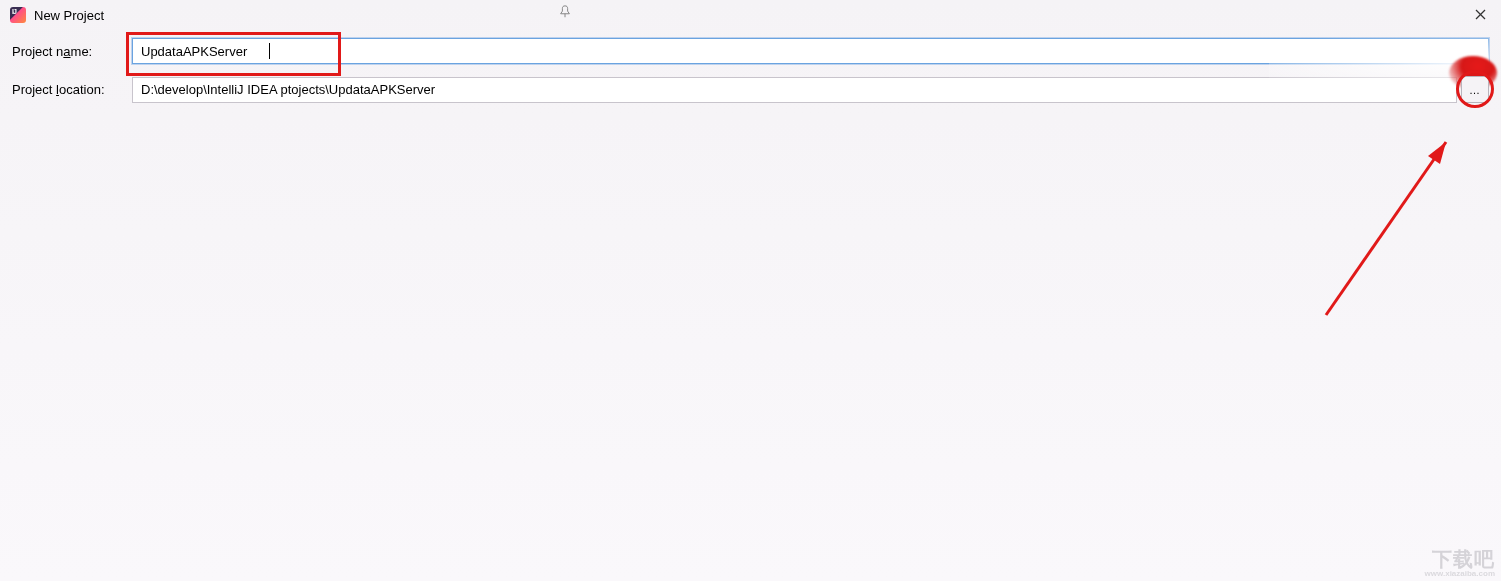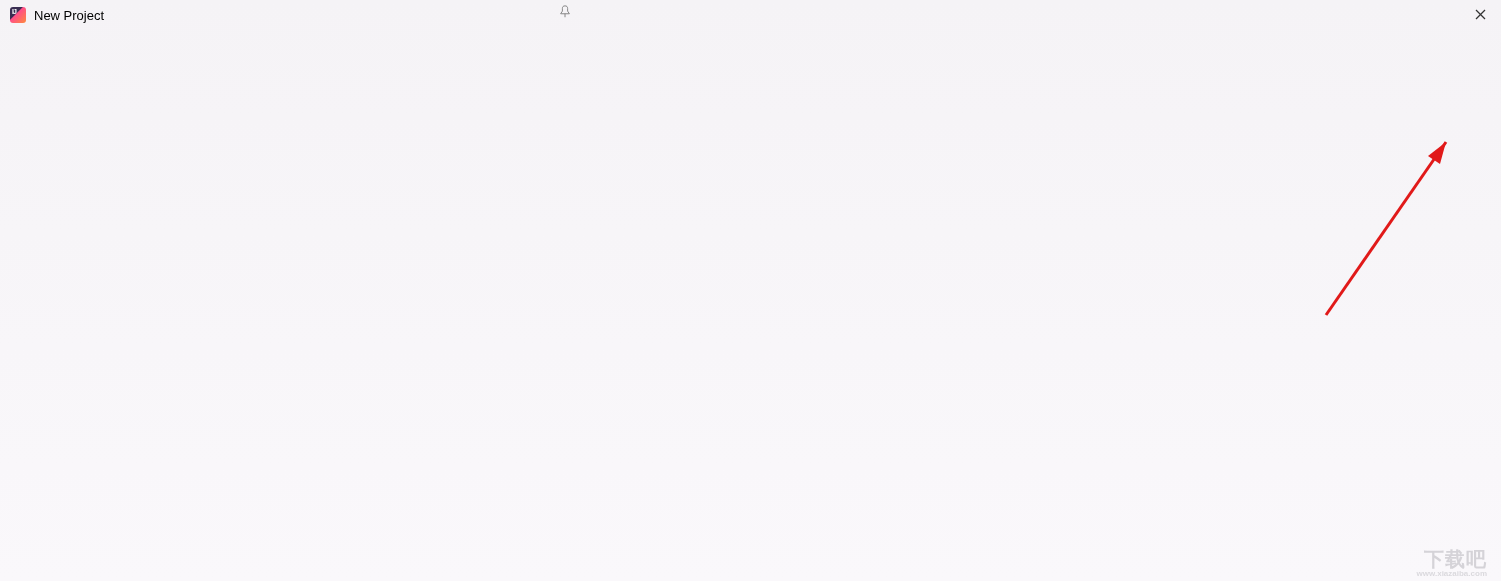--- a/index.html
+++ b/index.html
@@ -162,21 +162,21 @@
       top: 120px;
       width: 160px;
       height: 200px;
       pointer-events: none;
       z-index: 4;
     }
     .red-arrow line { stroke: #e11919; stroke-width: 3; }
     .red-arrow polygon { fill: #e11919; }
     .watermark {
       position: absolute;
-      right: 14px;
+      right: 6px;
       bottom: 2px;
       font-size: 20px;
       font-weight: 700;
       color: rgba(80, 80, 90, 0.22);
       font-family: "Microsoft YaHei", sans-serif;
       letter-spacing: 1px;
       text-align: right;
       line-height: 1.1;
     }
     .watermark .sub {
@@ -207,21 +207,43 @@
       <line x1="10" y1="1" x2="1" y2="10"></line>
     </svg>
   </div>
   <svg class="pin-icon" viewBox="0 0 16 16">
     <path d="M8 1 C6 1 5 2 5 4 L5 7 L3 10 L13 10 L11 7 L11 4 C11 2 10 1 8 1 Z M8 10 L8 14" fill="none" stroke="#777" stroke-width="1"></path>
   </svg>
 </div>
 
 <div class="form-area">
 
-
+  <div class="row">
+    <div class="label">
+      <span>Project n</span><u>a</u><span>me:</span>
+    </div>
+    <div class="input-wrap">
+      <div class="red-box"></div>
+      <input type="text" class="textfield focused" value="UpdataAPKServer" style="">
+      <div class="caret"></div>
+    </div>
+  </div>
+
+  <div class="row location-row">
+    <div class="label">
+      <span>Project </span><u>l</u><span>ocation:</span>
+    </div>
+    <div class="input-wrap">
+      <div class="fade-box"></div>
+      <div class="red-smudge"></div>
+      <input type="text" class="textfield" value="D:\develop\IntelliJ IDEA ptojects\UpdataAPKServer" style="">
+      <button class="browse-btn">…</button>
+      <div class="red-circle"></div>
+    </div>
+  </div>
 
 </div>
 
 <svg class="red-arrow" viewBox="0 0 160 200">
   <line x1="20" y1="195" x2="140" y2="22"></line>
   <polygon points="140,22 122,36 134,44"></polygon>
 </svg>
 
 <div class="watermark">
   <span>下载吧</span>

